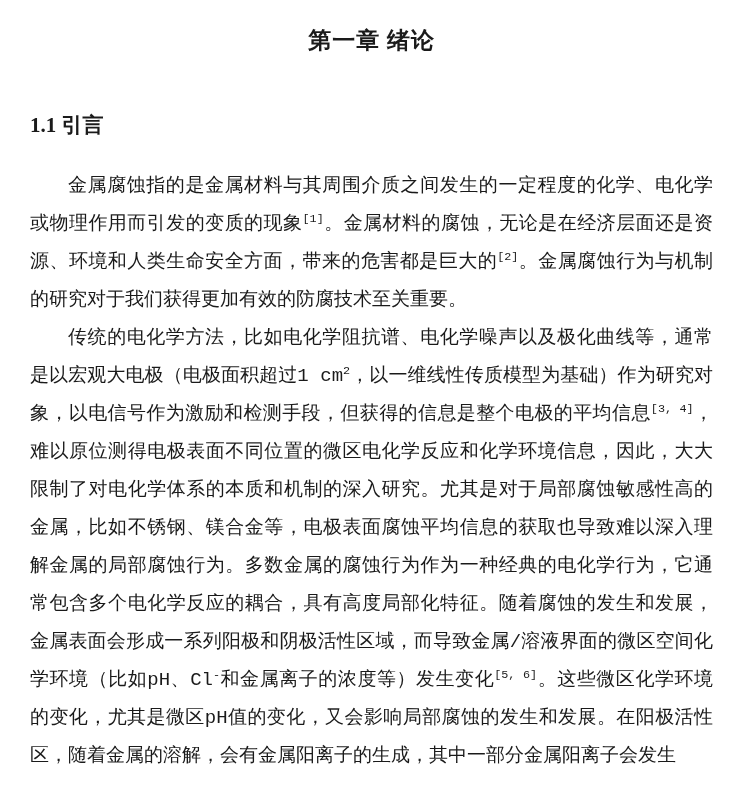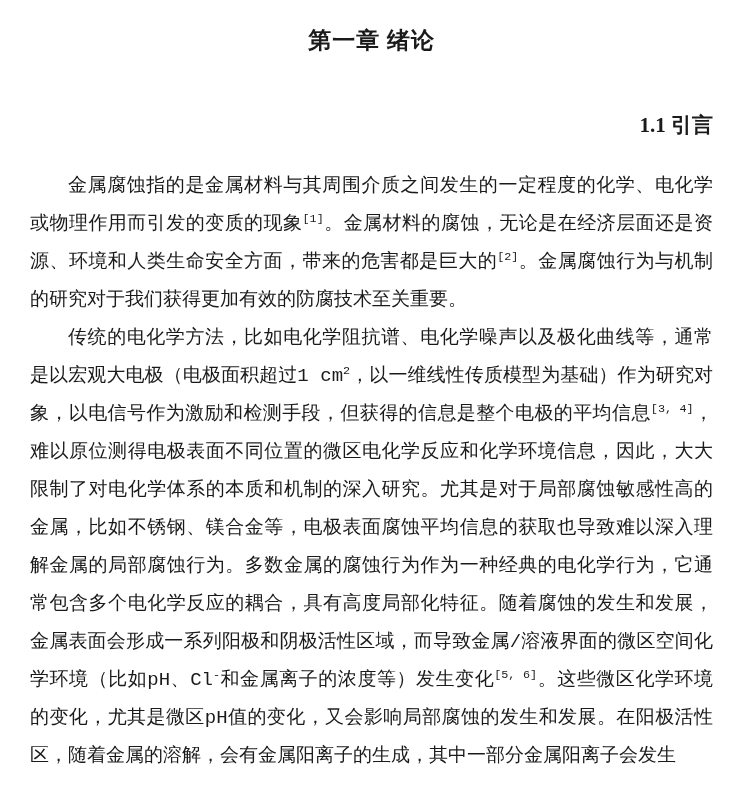--- a/index.html
+++ b/index.html
@@ -29,21 +29,21 @@
     font-weight: bold;
     line-height: 1.3;
     text-align: center;
     letter-spacing: 1px;
   }
   .section-heading {
     margin: 56px 0 0 0;
     font-size: 21px;
     font-weight: bold;
     line-height: 1.3;
-    text-align: right;
+    text-align: left;
   }
   .paragraphs {
     margin-top: 28px;
     font-family: Liberation Mono, monospace;
   }
   .paragraphs p {
     margin: 0;
     font-size: 19px;
     line-height: 2;
     text-align: justify;

